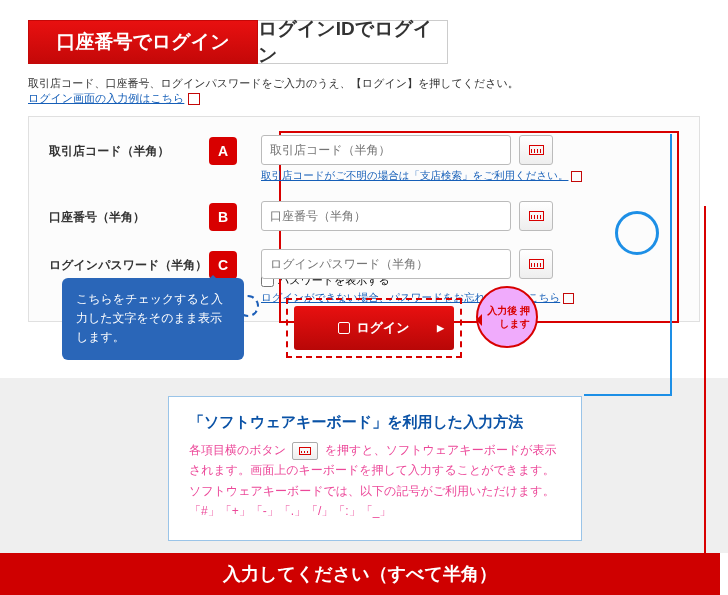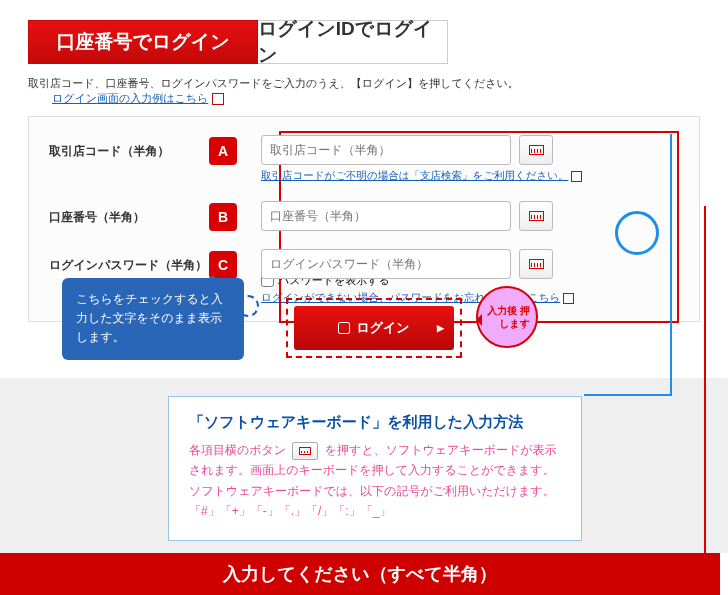--- a/index.html
+++ b/index.html
@@ -6,21 +6,21 @@
   body { font-family: "Hiragino Kaku Gothic Pro","Meiryo",sans-serif; background:#fff; width:728px; height:595px; position:relative; overflow:hidden; font-size:12px; }
 
   .top-area { padding:20px 28px 0; }
 
   .tabs { display:flex; align-items:flex-end; margin-bottom:12px; }
   .tab { height:44px; display:flex; align-items:center; justify-content:center; font-size:19px; font-weight:bold; border:1px solid #ccc; }
   .tab.active { background:linear-gradient(#e81010,#c40808); color:#fff; width:230px; border-color:#c40808; }
   .tab.inactive { background:#fff; color:#333; width:190px; border-left:none; }
 
   .instructions { font-size:11px; color:#333; }
-  .example-link { font-size:11px; color:#165fb8; text-decoration:underline; display:inline-flex; align-items:center; gap:4px;margin-left:24px; }
+  .example-link { font-size:11px; color:#165fb8; text-decoration:underline; display:inline-flex; align-items:center; gap:4px; }
   .example-link::after{ content:""; width:10px; height:10px; border:1px solid #c40808; position:relative; display:inline-block; }
 
   .form-panel { border:1px solid #e0e0e0; margin-top:10px; padding:18px 20px 16px; position:relative; background:#fcfcfc; }
   .red-frame{ position:absolute; border:2px solid #d80000; right:20px; top:14px; width:400px; height:192px; pointer-events:none; }
 
   .row{ display:flex; align-items:flex-start; margin-bottom:18px; position:relative; }
   .row .lbl{ width:160px; font-weight:bold; font-size:12px; padding-top:8px; color:#333; }
   .badge-letter{ width:28px; height:28px; background:#d80000; color:#fff; font-weight:bold; display:flex; align-items:center; justify-content:center; border-radius:4px; margin-right:24px; margin-top:2px; font-size:14px;}
   .field-col{ flex:1; }
   .field-wrap{ display:flex; align-items:center; gap:8px; }

